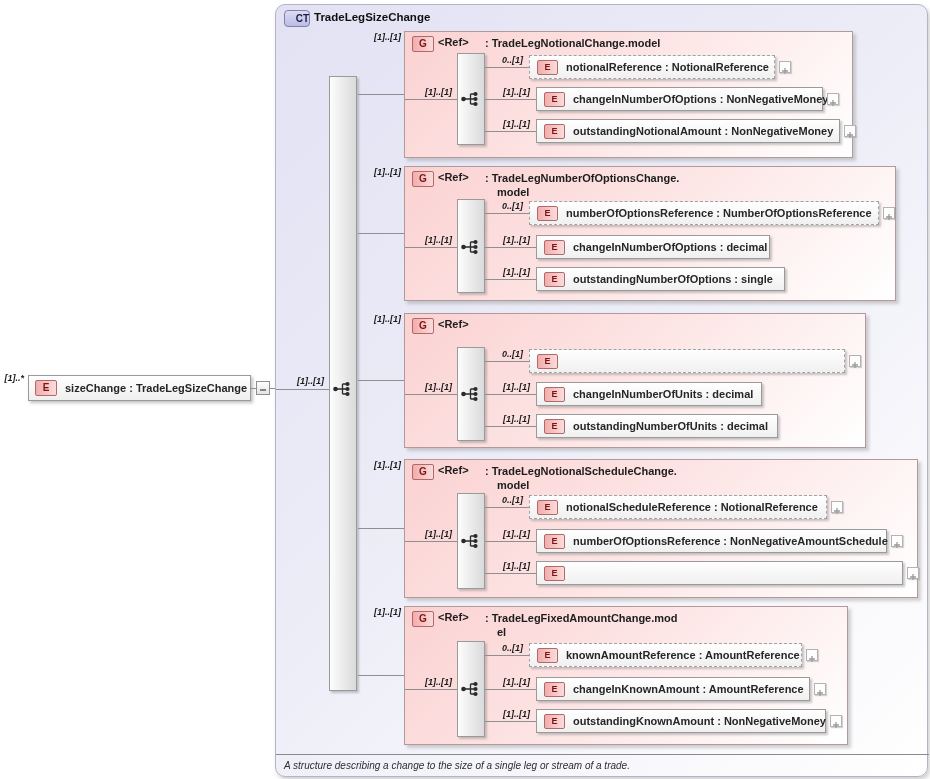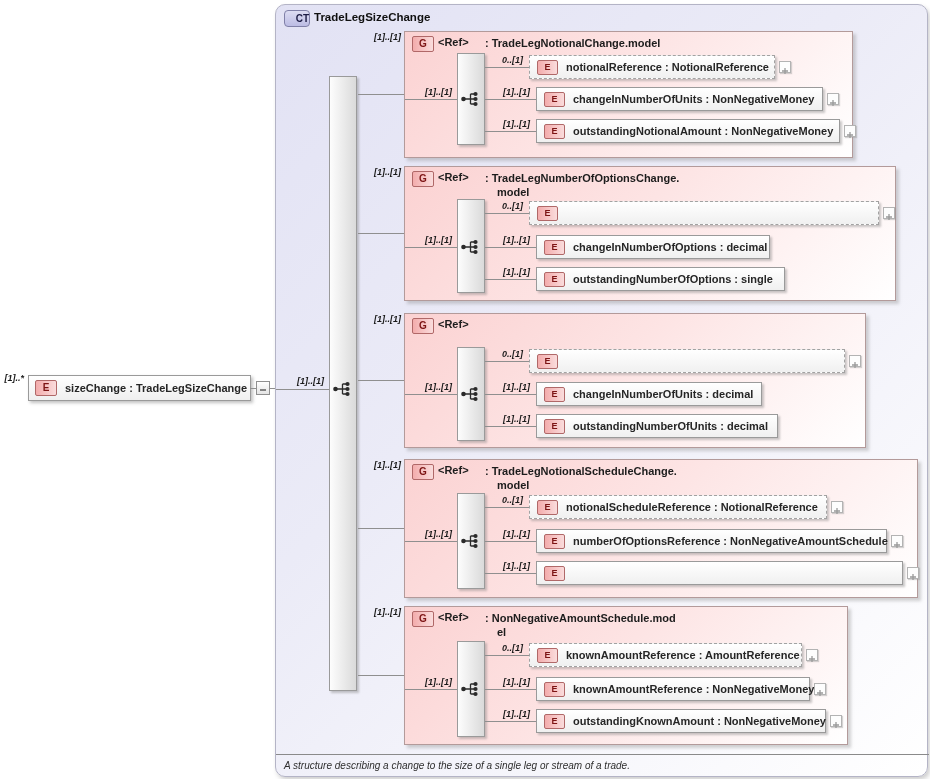--- a/index.html
+++ b/index.html
@@ -135,21 +135,21 @@
       <div class="plusbox" style="left:374px;top:29px">
         <svg width="10" height="10">
             <path d="M2 5 H8 M5 2 V8" stroke="#9a9a9a" stroke-width="1.3"></path>
           </svg>
       </div>
 
       <div class="hline" style="left:80px;top:67px;width:51px"></div>
       <span class="card" style="left:65px;top:55px;width:60px">[1]..[1]</span>
       <div class="elem" style="left:131px;top:55px;width:287px">
         <span class="ebadge">E</span>
-        <span class="elem-label">changeInNumberOfUnits : NonNegativeMoney</span>
+        <span class="elem-label">changeInNumberOfOptions : NonNegativeMoney</span>
       </div>
       <div class="plusbox" style="left:422px;top:61px">
         <svg width="10" height="10">
             <path d="M2 5 H8 M5 2 V8" stroke="#9a9a9a" stroke-width="1.3"></path>
           </svg>
       </div>
 
       <div class="hline" style="left:80px;top:99px;width:51px"></div>
       <span class="card" style="left:65px;top:87px;width:60px">[1]..[1]</span>
       <div class="elem" style="left:131px;top:87px;width:304px">
@@ -178,20 +178,21 @@
         <path d="M3.5 9 H10.5 M10.5 4 V14 M10.5 4 H14.5 M10.5 9 H14.5 M10.5 14 H14.5" stroke="#2a2a2a" stroke-width="1.3" fill="none"></path>
         <circle cx="15.5" cy="4" r="2.1" fill="#2a2a2a"></circle>
           <circle cx="15.5" cy="9" r="2.1" fill="#2a2a2a"></circle>
           <circle cx="15.5" cy="14" r="2.1" fill="#2a2a2a"></circle>
       </svg>
 
       <div class="hline" style="left:80px;top:46px;width:44px"></div>
       <span class="card" style="left:58px;top:34px;width:60px">0..[1]</span>
       <div class="elem opt" style="left:124px;top:34px;width:350px">
         <span class="ebadge">E</span>
+        <span class="elem-label">numberOfOptionsReference : NumberOfOptionsReference</span>
       </div>
       <div class="plusbox" style="left:478px;top:40px">
         <svg width="10" height="10">
             <path d="M2 5 H8 M5 2 V8" stroke="#9a9a9a" stroke-width="1.3"></path>
           </svg>
       </div>
 
       <div class="hline" style="left:80px;top:80px;width:51px"></div>
       <span class="card" style="left:65px;top:68px;width:60px">[1]..[1]</span>
       <div class="elem" style="left:131px;top:68px;width:234px">
@@ -298,21 +299,21 @@
         <svg width="10" height="10">
             <path d="M2 5 H8 M5 2 V8" stroke="#9a9a9a" stroke-width="1.3"></path>
           </svg>
       </div>
     </div>
 
     <div class="group" style="left:128px;top:601px;width:444px;height:139px">
       <span class="gbadge">G</span>
       <span class="gref">&lt;Ref&gt;</span>
       <div class="gtype">
-        <span>: NonNegativeAmountSchedule.mod</span>
+        <span>: TradeLegFixedAmountChange.mod</span>
           <span class="l2">el</span>
       </div>
       <div class="hline" style="left:0;top:82px;width:52px"></div>
       <span class="card" style="left:3px;top:70px;width:44px">[1]..[1]</span>
       <div class="vbar" style="left:52px;top:34px;height:96px"></div>
       <svg class="seqicon" style="left:55px;top:73px" width="22" height="18" viewBox="0 0 22 18">
         <circle cx="3.5" cy="9" r="2.3" fill="#2a2a2a"></circle>
         <path d="M3.5 9 H10.5 M10.5 4 V14 M10.5 4 H14.5 M10.5 9 H14.5 M10.5 14 H14.5" stroke="#2a2a2a" stroke-width="1.3" fill="none"></path>
         <circle cx="15.5" cy="4" r="2.1" fill="#2a2a2a"></circle>
           <circle cx="15.5" cy="9" r="2.1" fill="#2a2a2a"></circle>
@@ -328,21 +329,21 @@
       <div class="plusbox" style="left:401px;top:42px">
         <svg width="10" height="10">
             <path d="M2 5 H8 M5 2 V8" stroke="#9a9a9a" stroke-width="1.3"></path>
           </svg>
       </div>
 
       <div class="hline" style="left:80px;top:82px;width:51px"></div>
       <span class="card" style="left:65px;top:70px;width:60px">[1]..[1]</span>
       <div class="elem" style="left:131px;top:70px;width:274px">
         <span class="ebadge">E</span>
-        <span class="elem-label">knownAmountReference : NonNegativeMoney</span>
+        <span class="elem-label">changeInKnownAmount : AmountReference</span>
       </div>
       <div class="plusbox" style="left:409px;top:76px">
         <svg width="10" height="10">
             <path d="M2 5 H8 M5 2 V8" stroke="#9a9a9a" stroke-width="1.3"></path>
           </svg>
       </div>
 
       <div class="hline" style="left:80px;top:114px;width:51px"></div>
       <span class="card" style="left:65px;top:102px;width:60px">[1]..[1]</span>
       <div class="elem" style="left:131px;top:102px;width:290px">

